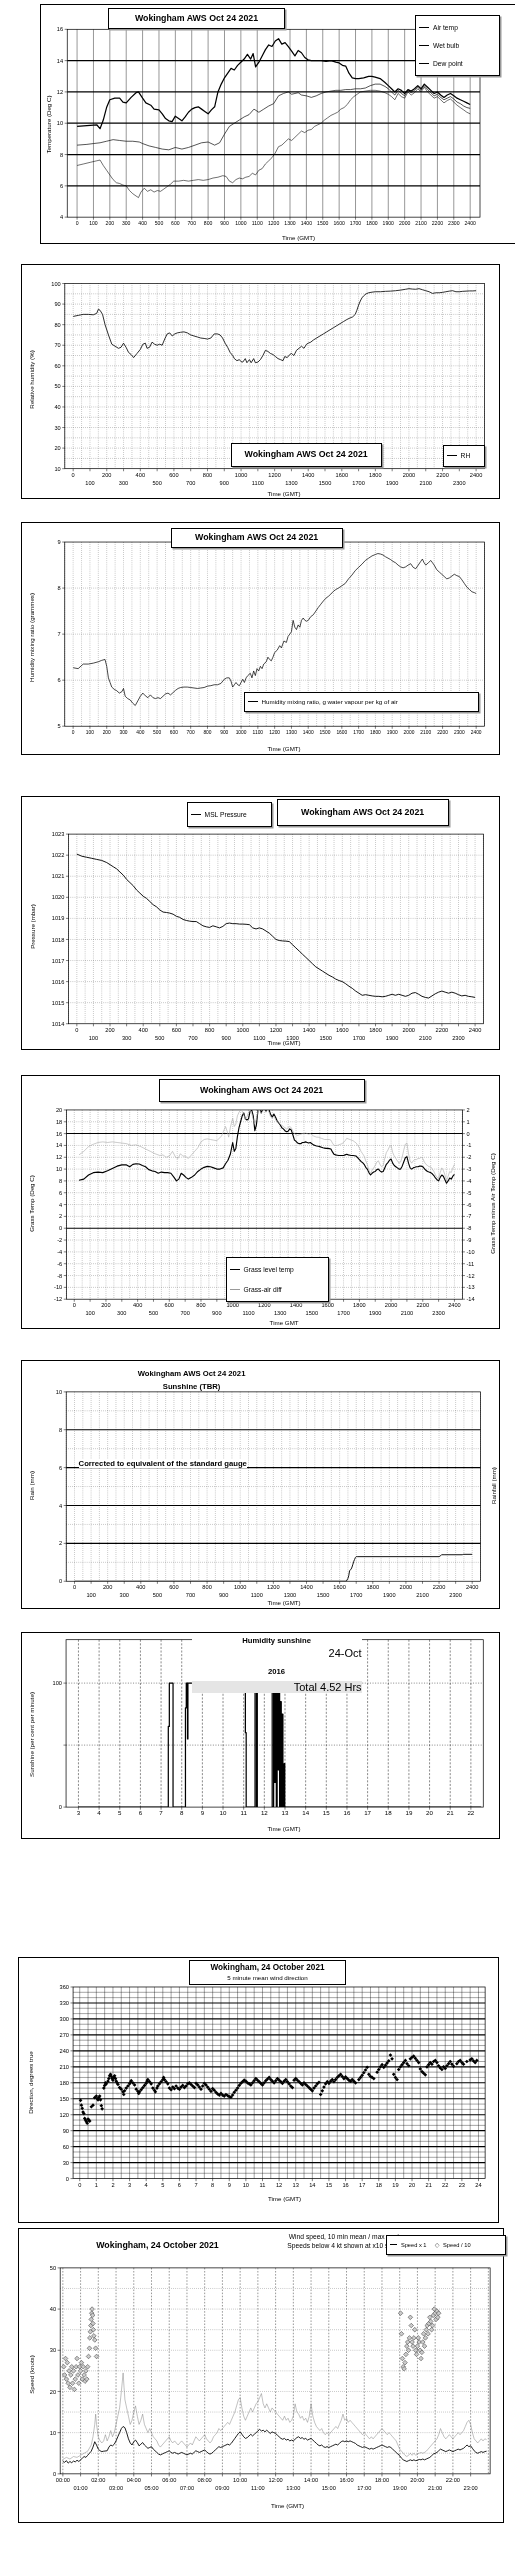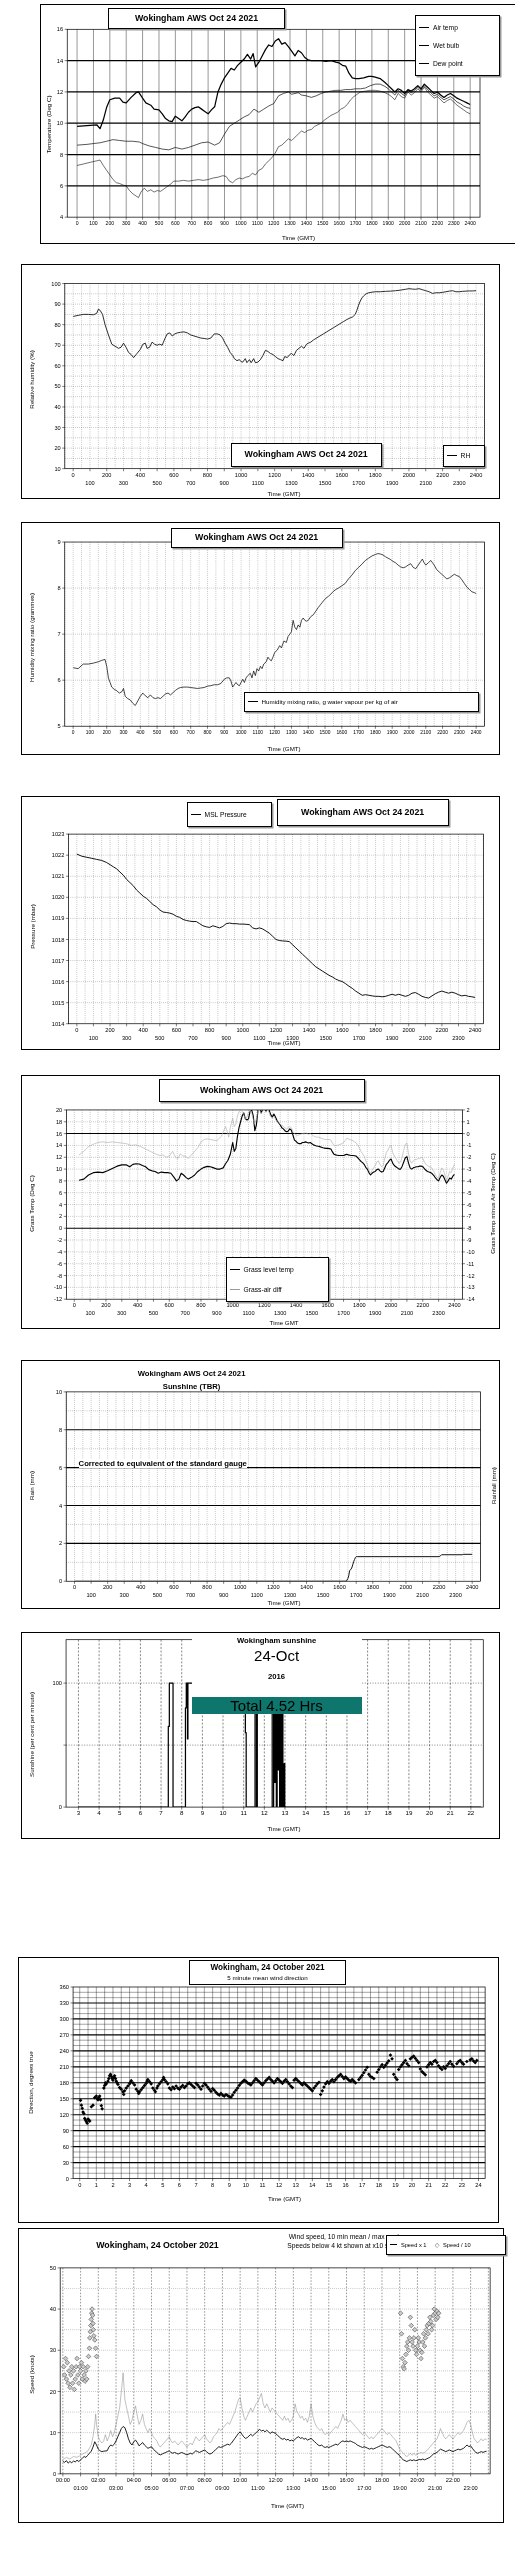--- a/index.html
+++ b/index.html
@@ -5,21 +5,21 @@
   html,body{margin:0;padding:0;background:#fff;}
   body{width:515px;height:2576px;position:relative;font-family:"Liberation Sans",sans-serif;color:#000;}
   .chart{position:absolute;background:#fff;border:0.8px solid #000;}
   .chart svg{position:absolute;left:0;top:0;}
   .abs{position:absolute;}
   .titlebox{position:absolute;background:#fff;border:0.6px solid #000;box-shadow:1.5px 1.5px 0 #999;text-align:center;}
   .plainbox{position:absolute;background:#fff;text-align:center;}
   .t17{font-size:8.8px;font-weight:bold;}
   .t15{font-size:7.7px;font-weight:bold;}
   .t13{font-size:6.7px;}
-  .t20{font-size:15px;}
+  .t20{font-size:11px;text-align:right;}
   .legendbox{position:absolute;background:#fff;border:0.6px solid #000;box-shadow:1.5px 1.5px 0 #999;padding:2.1px 3.1px;}
   .legend-row{display:flex;align-items:center;gap:3.6px;white-space:nowrap;}
   .swatch{display:inline-block;width:10.3px;height:0;border-top:0.7px solid #000;flex:0 0 auto;}
   .swatch.thick{border-top-width:1.5px;}
   .swatch.gray{border-top-color:#999;}
   .dia{color:#555;font-size:6.2px;flex:0 0 auto;}
   .vlabel{position:absolute;text-align:center;transform:rotate(-90deg);font-size:6.2px;white-space:nowrap;}
   .xlabel{position:absolute;text-align:center;font-size:6.2px;}
   .note{position:absolute;background:#fff;font-weight:bold;font-size:7.7px;white-space:nowrap;}
 </style>
@@ -1061,24 +1061,24 @@
         <text x="750.6435643564356" y="354" text-anchor="middle" font-size="12">19</text>
         <line x1="790.7425742574258" y1="338" x2="790.7425742574258" y2="343" stroke="#000" stroke-width="1"></line>
         <text x="790.7425742574258" y="354" text-anchor="middle" font-size="12">20</text>
         <line x1="830.8415841584158" y1="338" x2="830.8415841584158" y2="343" stroke="#000" stroke-width="1"></line>
         <text x="830.8415841584158" y="354" text-anchor="middle" font-size="12">21</text>
         <line x1="870.940594059406" y1="338" x2="870.940594059406" y2="343" stroke="#000" stroke-width="1"></line>
         <text x="870.940594059406" y="354" text-anchor="middle" font-size="12">22</text>
       </g>
     </svg>
   <div class="plainbox abs" style="left:170px;top:3.1px;width:170px;">
-    <div class="t15" style="background:#fff;">Wokingham sunshine</div>
+    <div class="t15" style="background:#fff;">Humidity sunshine</div>
     <div class="t20" style="background:#fff;margin-top:2.1px;">24-Oct</div>
     <div class="t15" style="background:#fff;margin-top:8.2px;">2016</div>
-    <div class="t20" style="background:#0f766e;margin-top:16px;">Total 4.52 Hrs</div>
+    <div class="t20" style="background:#e5e5e5;margin-top:5px;">Total 4.52 Hrs</div>
   </div>
   <div class="vlabel" style="left:-63px;top:98px;width:144px;">Sunshine (per cent per minute)</div>
   <div class="xlabel" style="left:185px;top:192px;width:155px;">Time (GMT)</div>
 </section>
 
 <section class="chart" id="c8" style="left:18px;top:1957px;width:479px;height:264px;">
   <svg width="479" height="264" viewBox="0 0 930 512">
       <defs>
         <clipPath id="clip7">
           <rect x="105" y="56" width="800" height="372"></rect>

